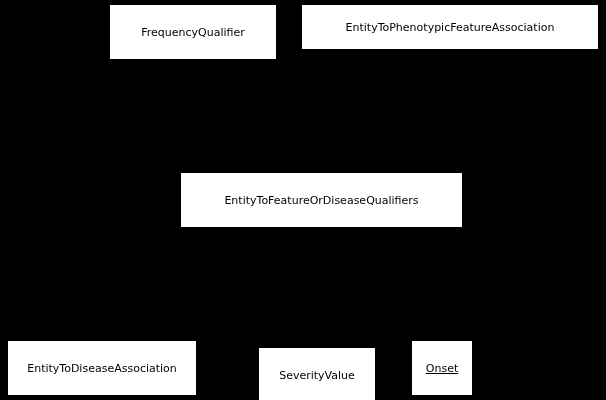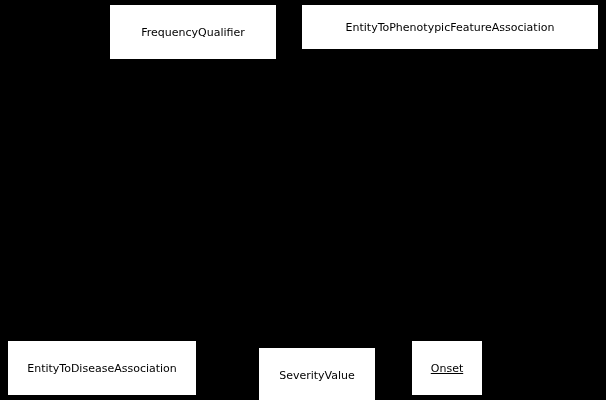--- a/index.html
+++ b/index.html
@@ -58,26 +58,29 @@
   </svg>
 
   <div class="node" style="left:110px; top:5px; width:166px; height:54px;">
     <span>FrequencyQualifier</span>
   </div>
 
   <div class="node" style="left:302px; top:5px; width:296px; height:44px;">
     <span>EntityToPhenotypicFeatureAssociation</span>
   </div>
 
+  <div class="node" style="left:181px; top:173px; width:281px; height:54px;">
+    <span>EntityToFeatureOrDiseaseQualifiers</span>
+  </div>
 
   <div class="node" style="left:8px; top:341px; width:188px; height:54px;">
     <span>EntityToDiseaseAssociation</span>
   </div>
 
   <div class="node" style="left:259px; top:348px; width:116px; height:54px;">
     <span>SeverityValue</span>
   </div>
 
-  <div class="node" style="left:412px; top:341px; width:70px; height:54px;text-decoration:underline;">
+  <div class="node" style="left:412px; top:341px; width:60px; height:54px;text-decoration:underline;">
     <span>Onset</span>
   </div>
 
 </div>
 
 </body></html>

